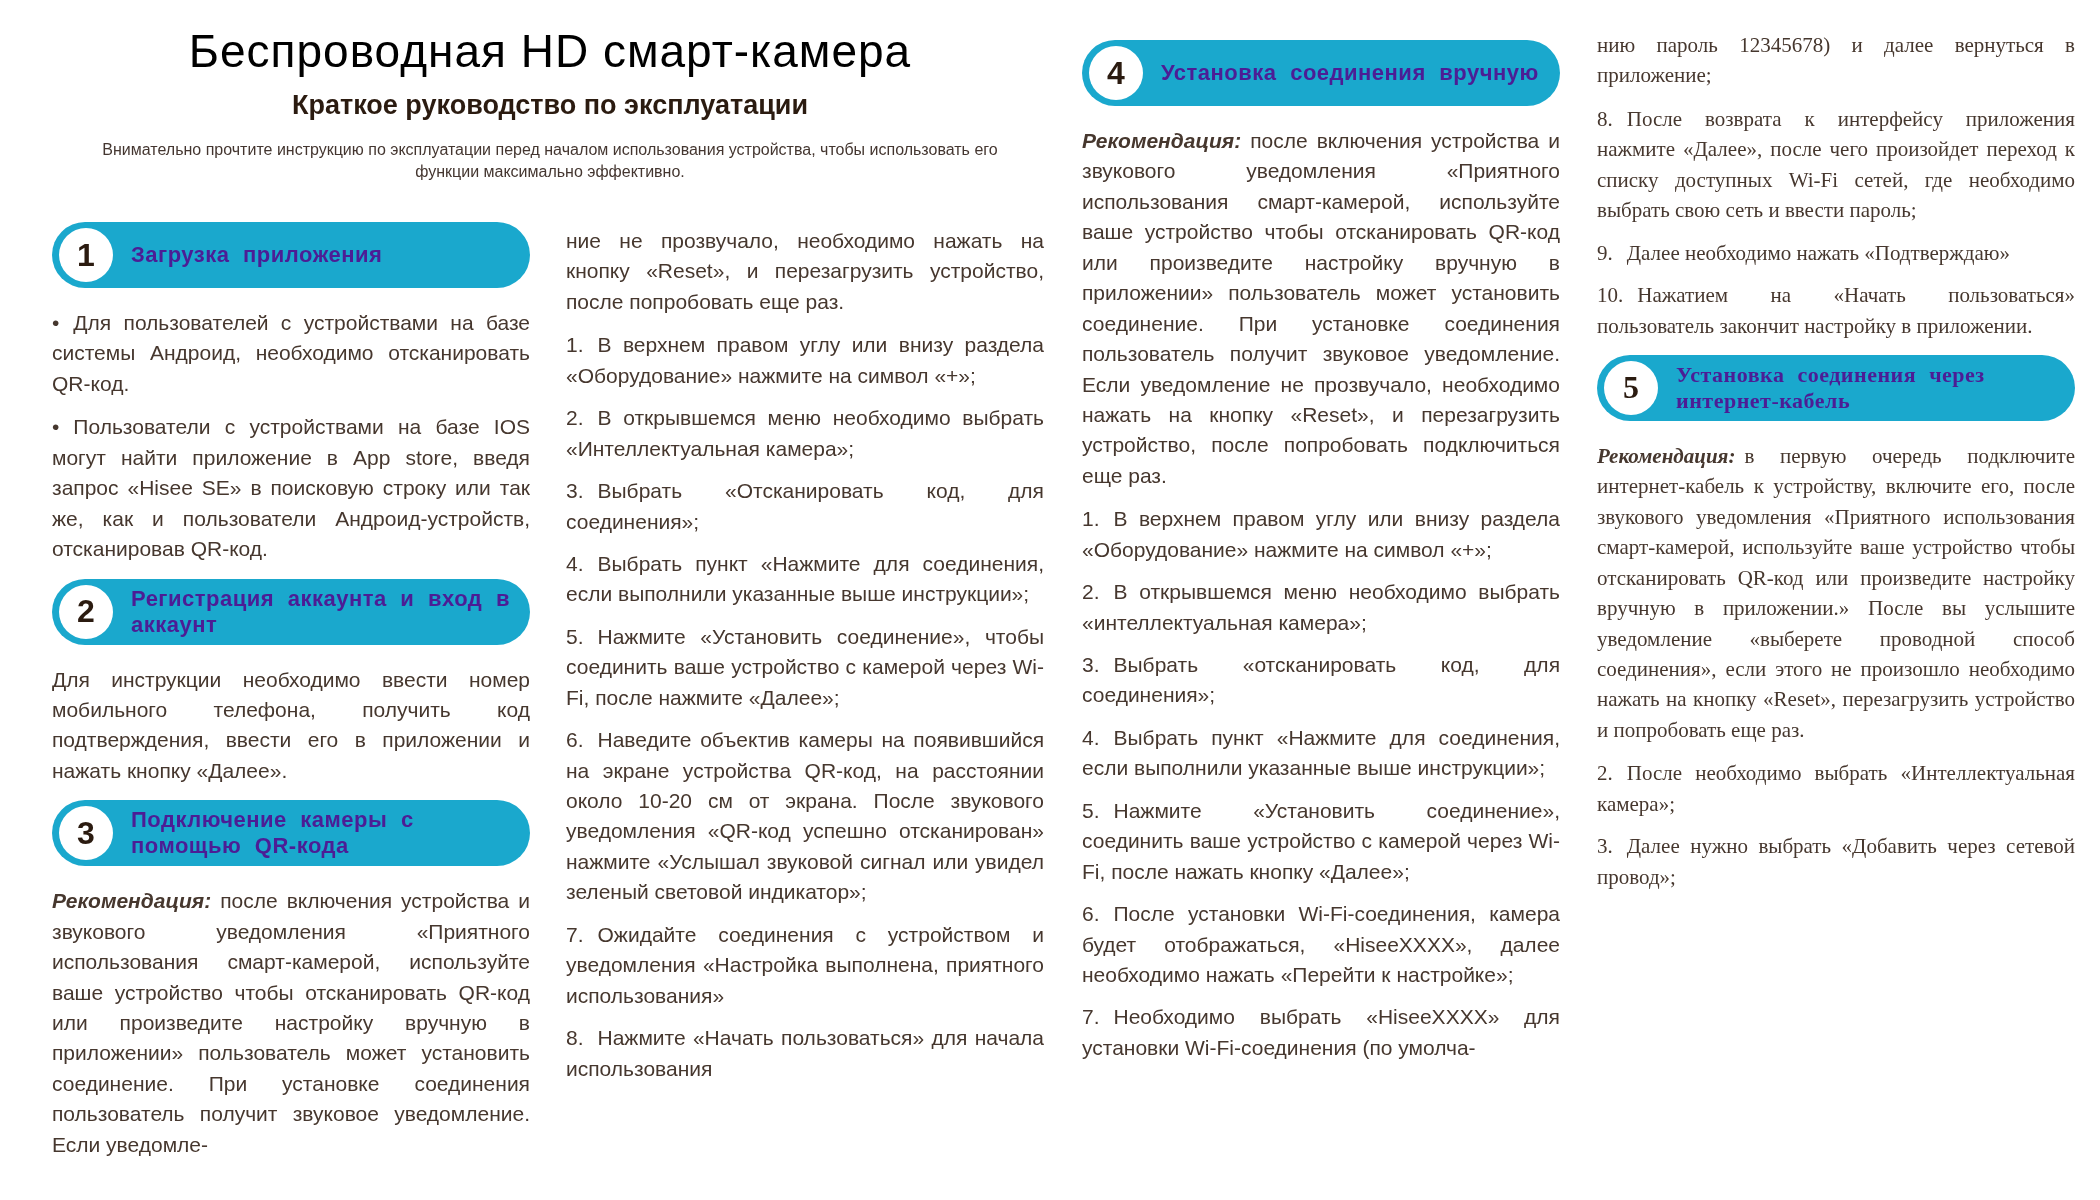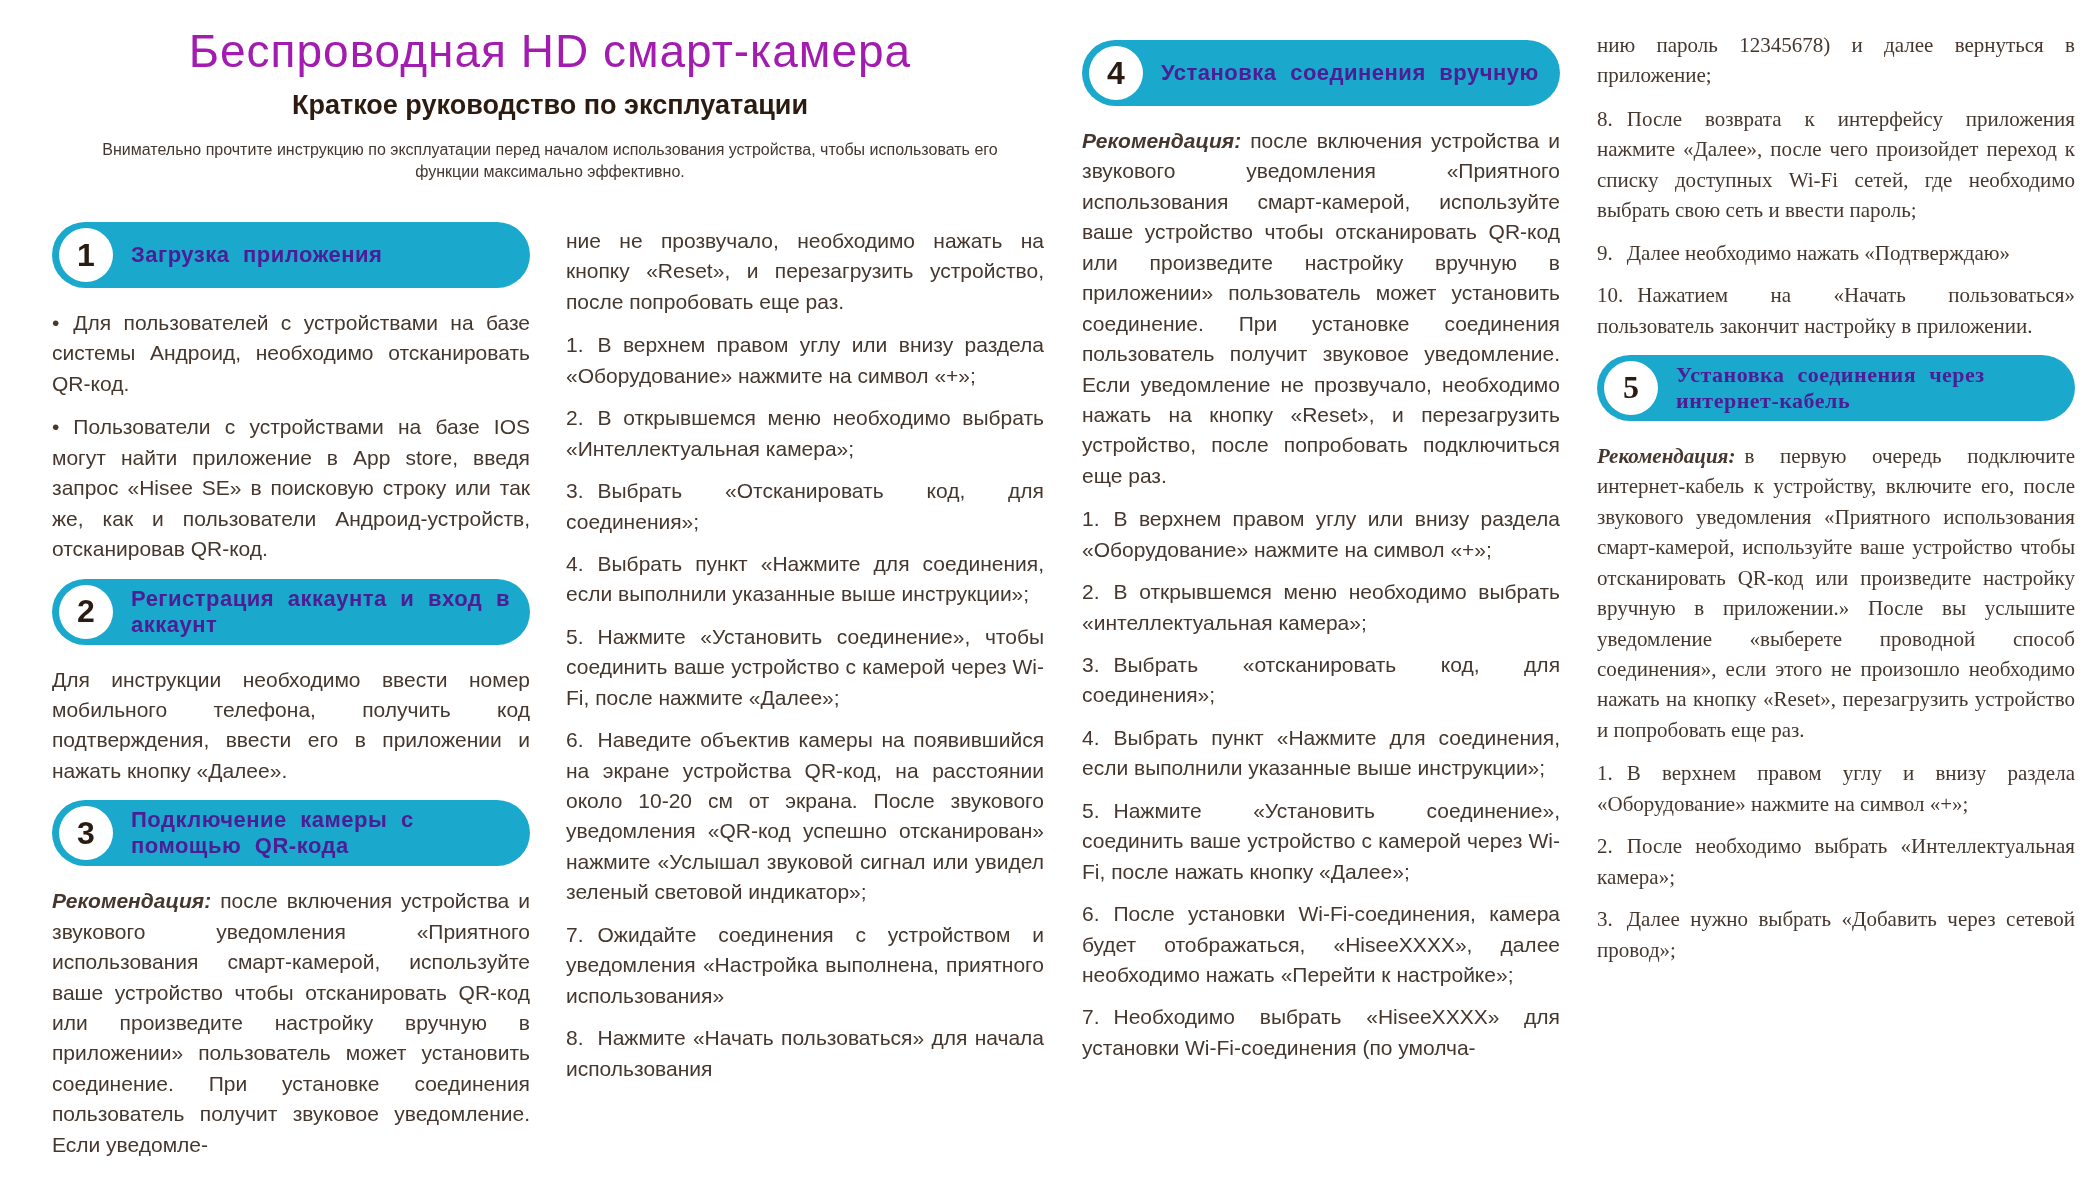--- a/index.html
+++ b/index.html
@@ -11,21 +11,21 @@
   .page {
     position: relative;
     width: 2100px;
     height: 1200px;
     background: #ffffff;
     font-family: "Liberation Sans", sans-serif;
     color: var(--ink);
     overflow: hidden;
   }
   .header { position: absolute; left: 60px; top: 24px; width: 980px; text-align: center; }
-  .title { font-size: 46px; font-weight: 400; color: #a21caf; letter-spacing: 1px; }
+  .title { font-size: 46px; font-weight: 400; color: #000000; letter-spacing: 1px; }
   .subtitle { font-size: 27px; font-weight: bold; color: var(--heading); margin-top: 12px; }
   .intro { font-size: 16px; line-height: 1.4; margin: 18px auto 0 auto; width: 920px; color: #443630; }
 
   .col { position: absolute; width: 478px; }
   .col1 { left: 52px;   top: 222px; }
   .col2 { left: 566px;  top: 226px; }
   .col3 { left: 1082px; top: 40px;  }
   .col4 { left: 1597px; top: 30px; font-family: Liberation Serif, serif;  }
 
   .badge {
@@ -123,18 +123,17 @@
     <p class="para">нию пароль 12345678) и далее вернуться в приложение;</p>
     <p class="para step"><span class="mk">8.</span><span>После возврата к интерфейсу приложения нажмите «Далее», после чего произойдет переход к списку доступных Wi-Fi сетей, где необходимо выбрать свою сеть и ввести пароль;</span></p>
     <p class="para step"><span class="mk">9.</span><span>Далее необходимо нажать «Подтверждаю»</span></p>
     <p class="para step"><span class="mk">10.</span><span>Нажатием на «Начать пользоваться» пользователь закончит настройку в приложении.</span></p>
 
     <div class="badge mt">
       <span class="badge-num">5</span>
       <span class="badge-label">Установка соединения через интернет-кабель</span>
     </div>
     <p class="para"><span class="lead">Рекомендация:</span><span>в первую очередь подключите интернет-кабель к устройству, включите его, после звукового уведомления «Приятного использования смарт-камерой, используйте ваше устройство чтобы отсканировать QR-код или произведите настройку вручную в приложении.» После вы услышите уведомление «выберете проводной способ соединения», если этого не произошло необходимо нажать на кнопку «Reset», перезагрузить устройство и попробовать еще раз.</span></p>
-    <p class="para step"><span class="mk">1.</span><span>В верхнем правом углу и внизу раздела «Оборудование» нажмите на символ «+»;</span></p>
     <p class="para step"><span class="mk">2.</span><span>После необходимо выбрать «Интеллектуальная камера»;</span></p>
     <p class="para step"><span class="mk">3.</span><span>Далее нужно выбрать «Добавить через сетевой провод»;</span></p>
   </div>
 
 </div>
 
 </body></html>

